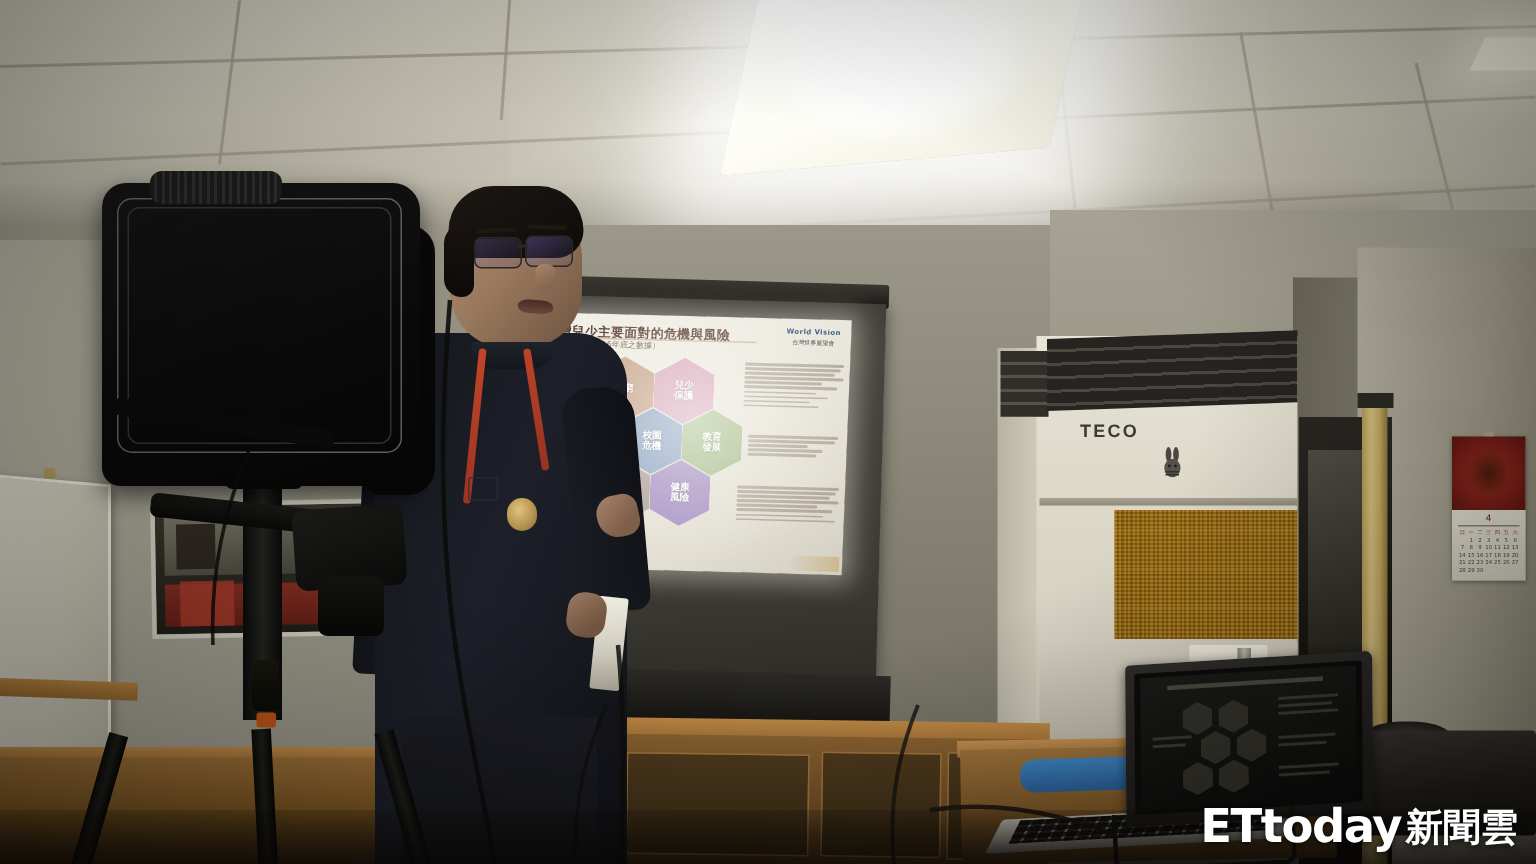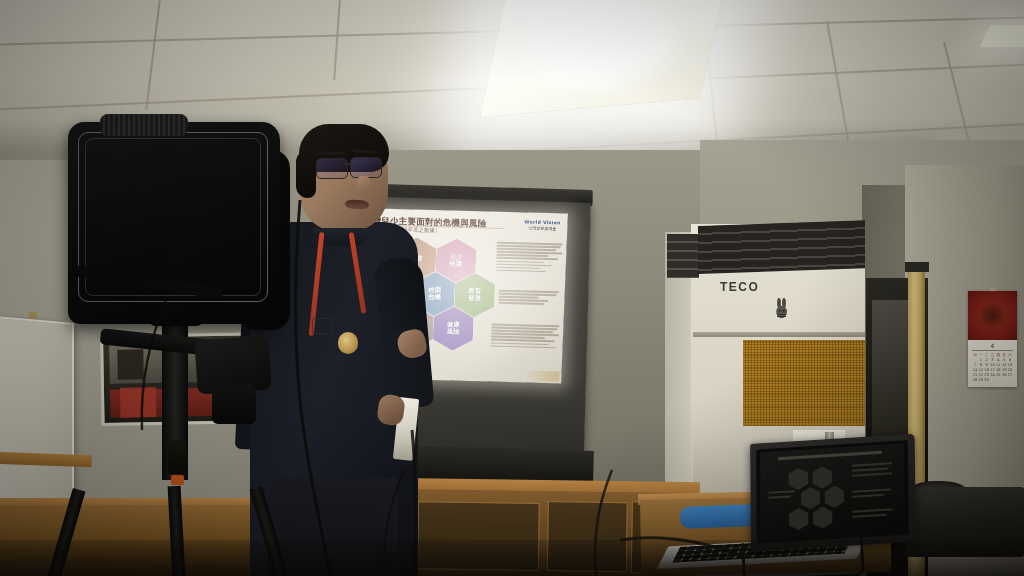--- a/index.html
+++ b/index.html
@@ -601,14 +601,18 @@
     <path d="M412,430 C416,470 416,510 414,576" stroke="#0e0e0c" stroke-width="3" fill="none" opacity=".85"></path>
     <path d="M404,470 C392,500 382,530 384,576" stroke="#0e0e0c" stroke-width="2.4" fill="none" opacity=".7"></path>
     <path d="M620,540 C660,534 700,540 742,556" stroke="#17150f" stroke-width="3" fill="none" opacity=".9"></path>
     <path d="M612,470 C600,500 592,532 596,576" stroke="#141310" stroke-width="2.6" fill="none" opacity=".8"></path>
     <path d="M166,300 C150,340 140,380 142,430" stroke="#0a0a08" stroke-width="2.4" fill="none" opacity=".85"></path>
   </svg>
 
   <div class="vignette"></div>
   <div class="darkfloor"></div>
 
+  <div class="wm">
+    <span class="wm-en">ETtoday</span>
+    <span class="wm-zh">新聞雲</span>
+  </div>
 
 </div>
 
 </body></html>

